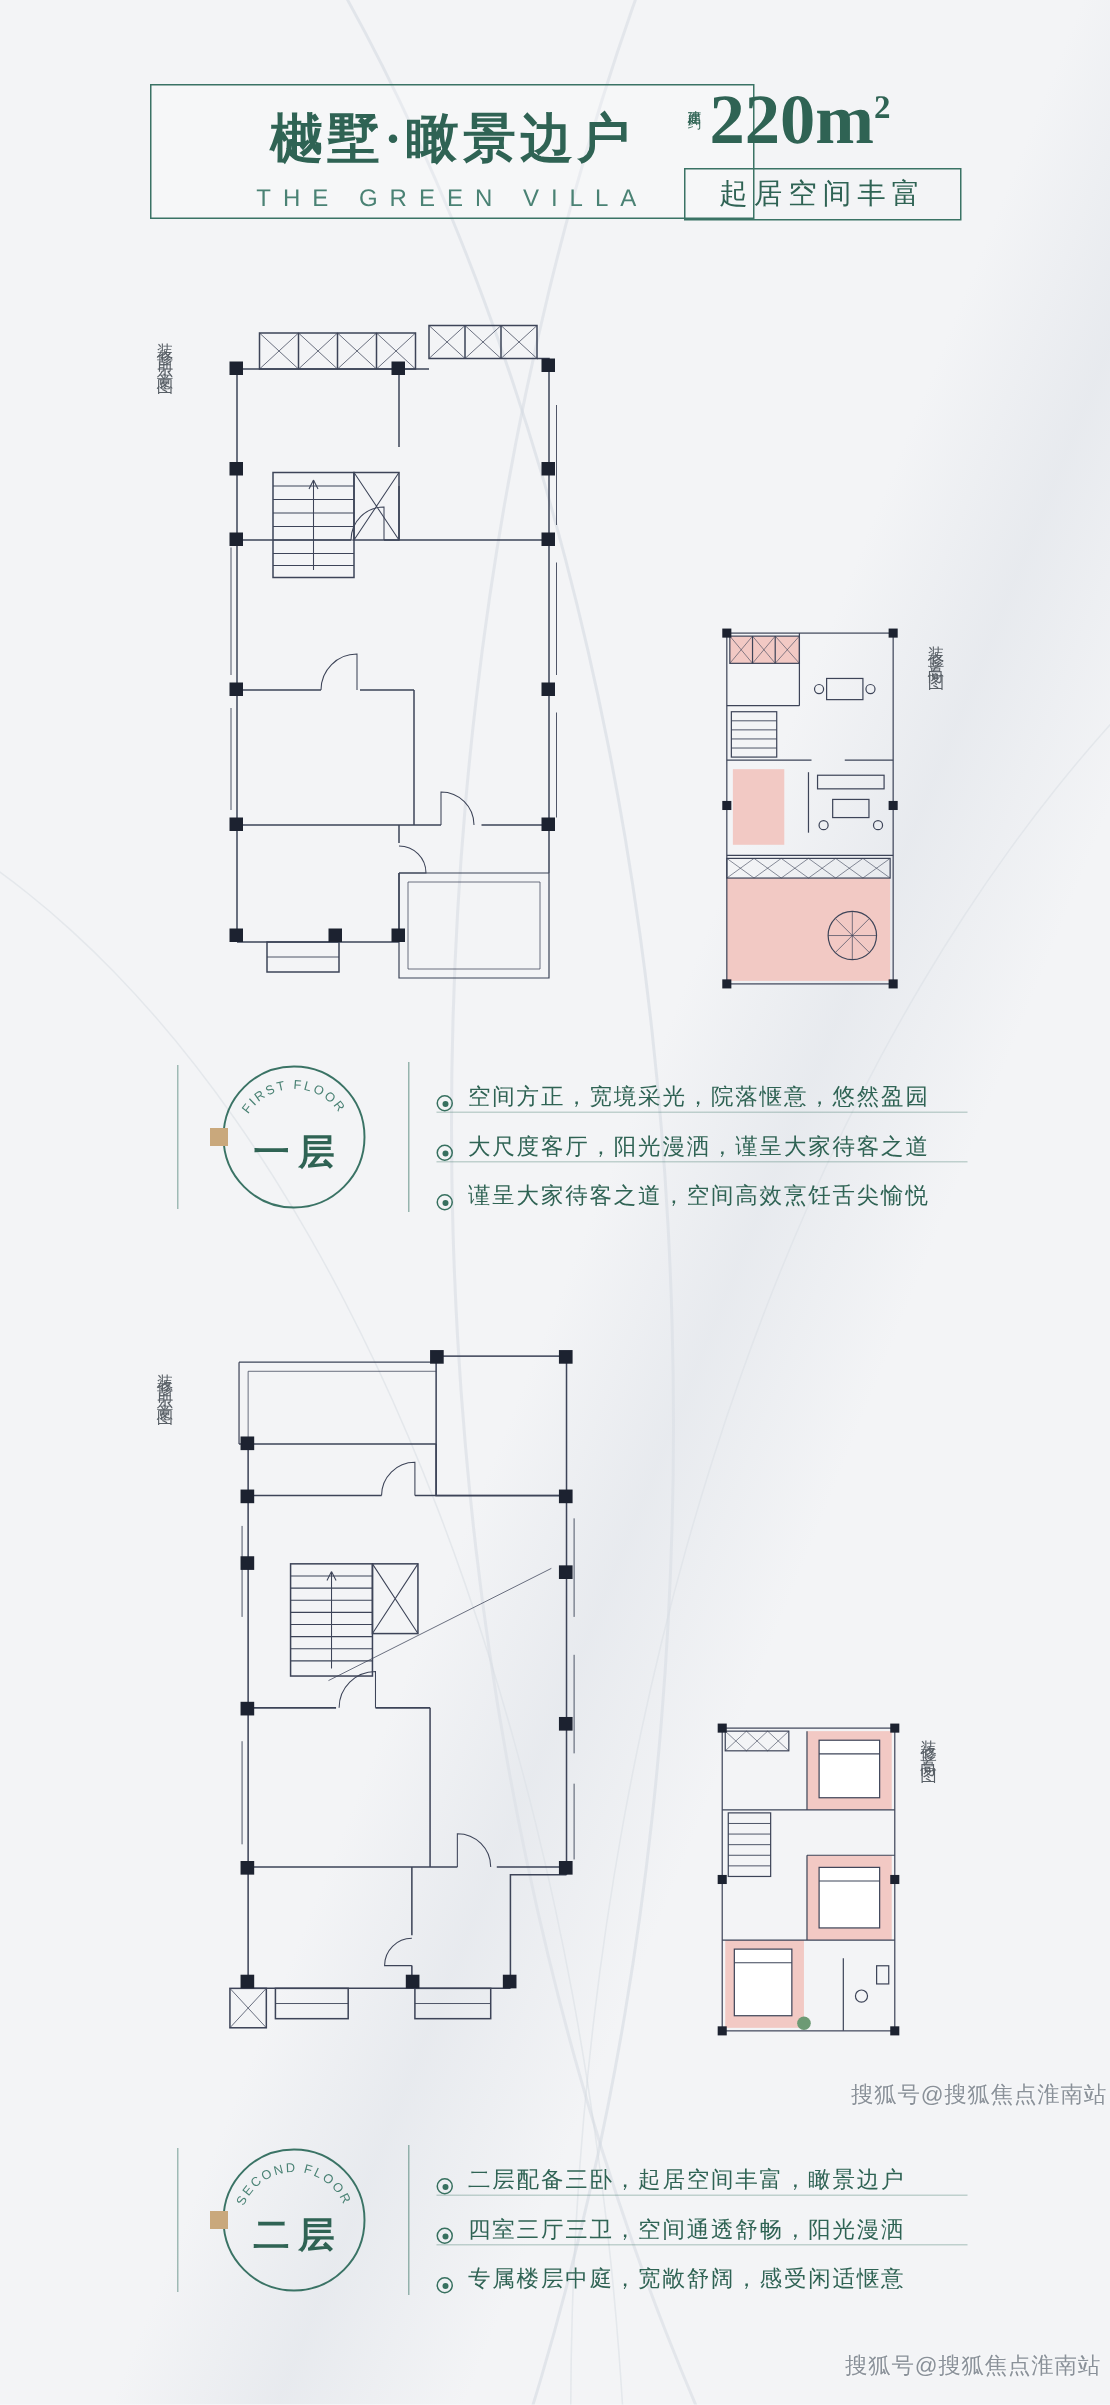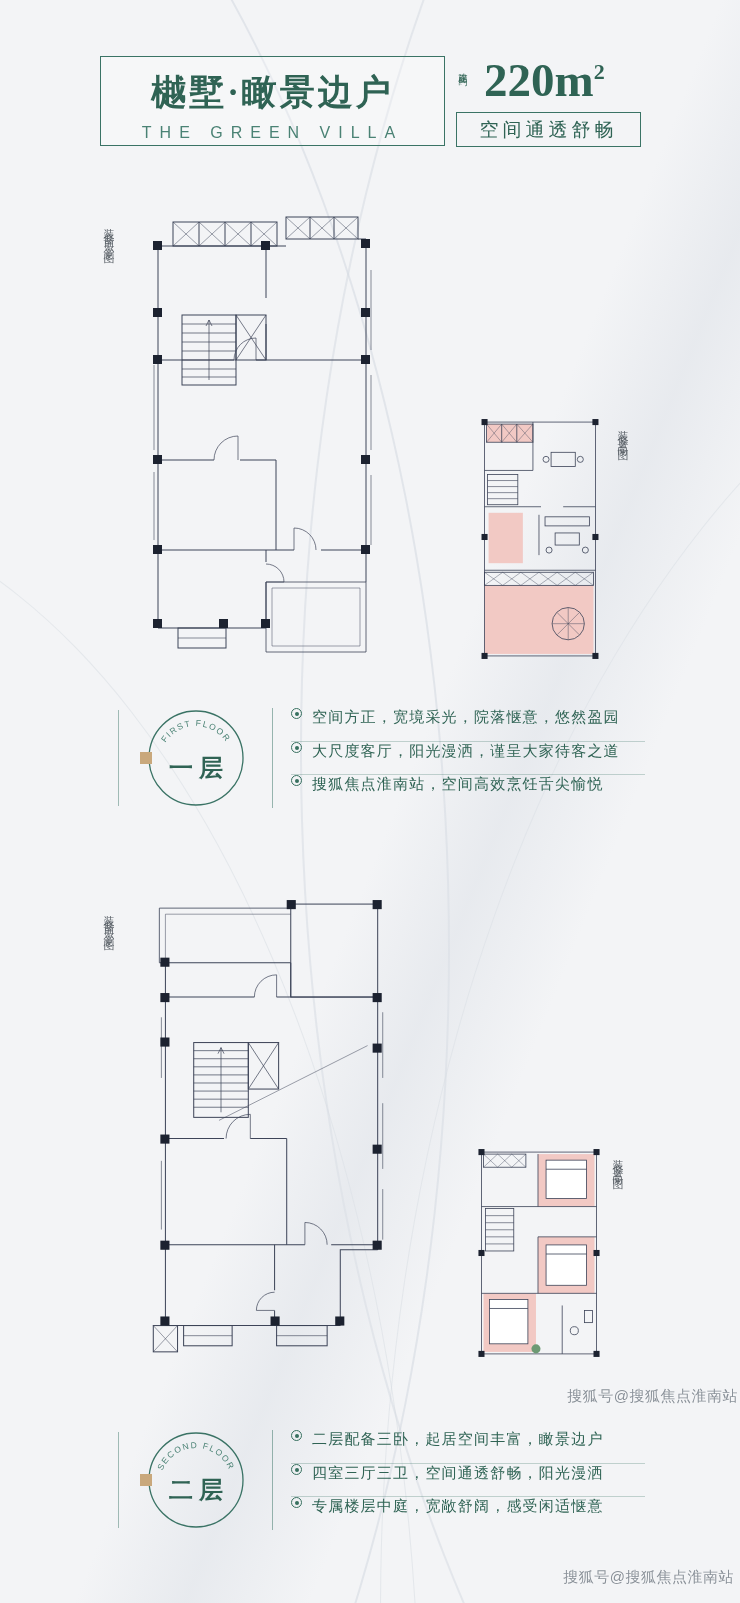--- a/index.html
+++ b/index.html
@@ -13,35 +13,35 @@
   .swirl { position:absolute; border-radius:50%; pointer-events:none; }
   .s1 { width:1500px; height:2700px; left:-1050px; top:-400px; border:2px solid rgba(214,219,226,.6); }
   .s2 { width:1700px; height:2900px; left:300px; top:-700px; border:2px solid rgba(214,219,226,.55); }
   .s3 { width:1300px; height:2500px; left:-880px; top:500px; border:1px solid rgba(214,219,226,.5); }
   .s4 { width:1600px; height:2700px; left:380px; top:260px; border:1px solid rgba(214,219,226,.5); }
   .band { position:absolute; inset:0; pointer-events:none;
     background:linear-gradient(112deg, rgba(255,255,255,0) 52%, rgba(222,226,232,.55) 60%, rgba(255,255,255,0) 69%); }
 
   
   .title-box {
-    position:absolute; left:100px; top:56px; width:345px; height:90px;
+    position:absolute; left:100px; top:56px; width:403px; height:90px;
     border:1px solid #3a7365; text-align:center; background:rgba(255,255,255,.25);
   }
   .main-title {
     margin-top:12px; font-family:"Liberation Serif","DejaVu Serif",serif;
     font-size:35px; font-weight:bold; color:#2f6354; letter-spacing:3px;
   }
   .sub-title { margin-top:8px; font-size:16px; letter-spacing:8px; color:#4a8274; }
   .area-row { position:absolute; left:456px; top:56px; display:flex; align-items:flex-start; }
   .area-label {
     writing-mode:vertical-rl; text-orientation:upright;
     font-size:9px; letter-spacing:2px; color:#2f6354; margin-top:10px; height:42px;
   }
   .area-value {
-    margin-left:15px; font-family:"Liberation Serif","DejaVu Serif",serif;
+    margin-left:4px; font-family:"Liberation Serif","DejaVu Serif",serif;
     font-size:47px; font-weight:bold; color:#2f6354; line-height:1.05;
   }
   .area-value sup { font-size:22px; }
   .spec-box {
     position:absolute; left:456px; top:112px; width:185px; height:35px;
     border:1px solid #3a7365; text-align:center; line-height:33px;
     font-size:19px; letter-spacing:4px; color:#2f6354;
   }
 
   
@@ -69,21 +69,21 @@
   .badge-square {
     position:absolute; left:40px; top:50px; width:12px; height:12px;
     background:#c9a87c;
   }
   .vdivider {
     position:absolute; left:172px; top:6px; height:100px; width:1px;
     background:rgba(58,115,101,.5);
   }
   .feature-list { position:absolute; left:173px; top:6px; width:372px; padding-left:18px; }
   .feature-row {
-    height:33px; display:flex; align-items:flex-start; gap:10px;
+    height:33px; display:flex; align-items:flex-end; gap:10px;
   }
   .feature-row + .feature-row { border-top:1px solid rgba(58,115,101,.28); }
   .feat-icon {
     width:11px; height:11px; border:1px solid #37705f; border-radius:50%;
     position:relative; flex:none;
   }
   .feat-icon::after {
     content:""; position:absolute; left:2.5px; top:2.5px; width:4px; height:4px;
     border-radius:50%; background:#37705f;
   }
@@ -113,21 +113,21 @@
   <div class="band"></div>
 
   <div class="title-box">
     <div class="main-title">樾墅·瞰景边户</div>
     <div class="sub-title">THE GREEN VILLA</div>
   </div>
   <div class="area-row">
     <span class="area-label">建面约</span>
     <span class="area-value"><span>220m</span><sup>2</sup></span>
   </div>
-  <div class="spec-box">空间通透舒畅</div>
+  <div class="spec-box">起居空间丰富</div>
 
   <div class="vlabel" style="left:101px; top:219px;">装修前示意图</div>
 
   <svg class="plan plan-l1" viewBox="0 0 302 458">
     <g stroke="#3d4458" stroke-width="1" fill="none">
 
       <rect x="57" y="12" width="104" height="24"></rect>
       <path d="M83 12V36 M109 12V36 M135 12V36"></path>
       <path stroke-width="0.5" d="M57 12L83 36 M83 12L57 36 M83 12L109 36 M109 12L83 36 M109 12L135 36 M135 12L109 36 M135 12L161 36 M161 12L135 36"></path>
       <rect x="170" y="7" width="72" height="22"></rect>
@@ -258,21 +258,21 @@
       <div class="feature-row">
         <span class="feat-icon"></span>
         <span class="feat-text">空间方正，宽境采光，院落惬意，悠然盈园</span>
       </div>
       <div class="feature-row">
         <span class="feat-icon"></span>
         <span class="feat-text">大尺度客厅，阳光漫洒，谨呈大家待客之道</span>
       </div>
       <div class="feature-row">
         <span class="feat-icon"></span>
-        <span class="feat-text">搜狐焦点淮南站，空间高效烹饪舌尖愉悦</span>
+        <span class="feat-text">谨呈大家待客之道，空间高效烹饪舌尖愉悦</span>
       </div>
     </div>
   </div>
 
   <div class="vlabel" style="left:101px; top:906px;">装修前示意图</div>
 
   <svg class="plan plan-l2" viewBox="0 0 285 465">
     <g stroke="#3d4458" stroke-width="1" fill="none">
 
       <g>

